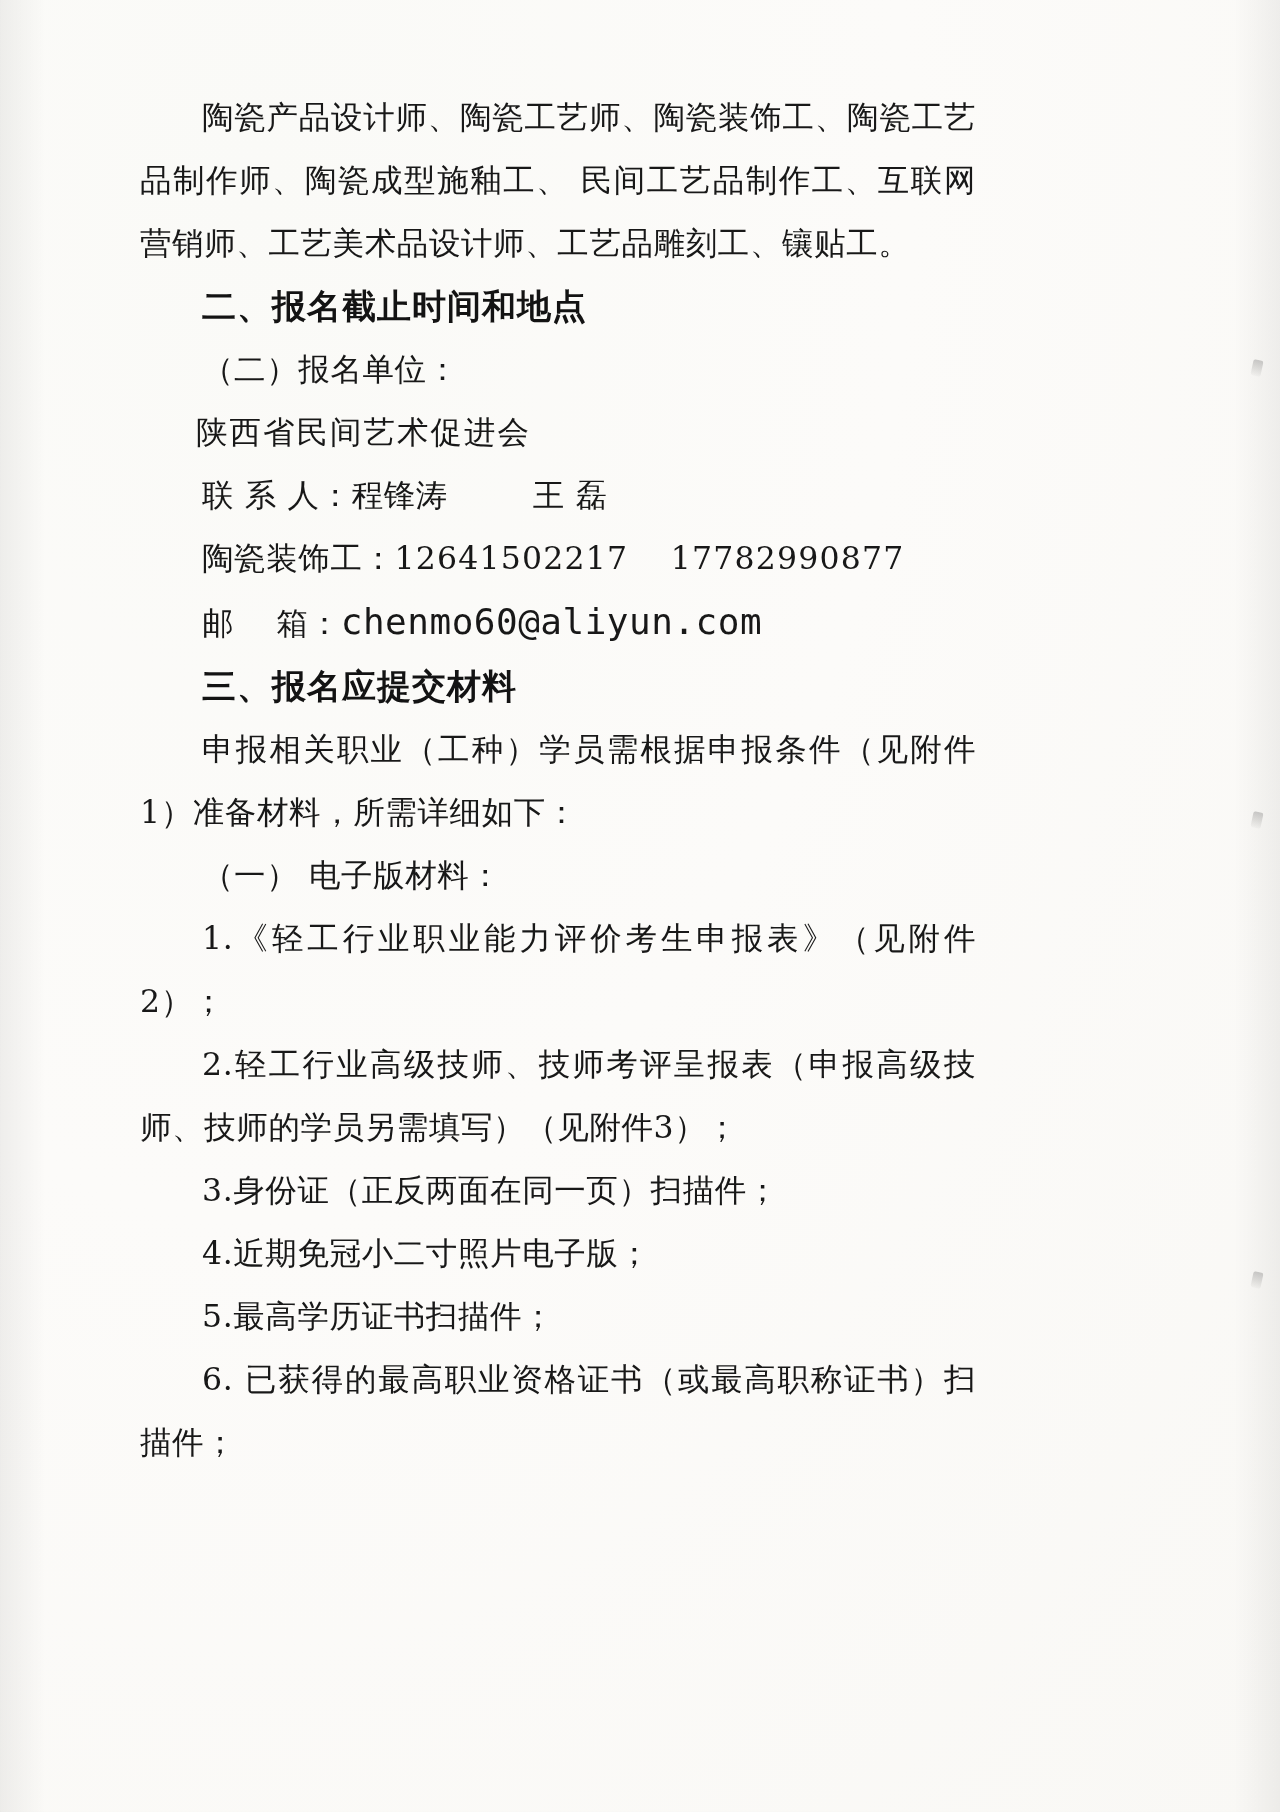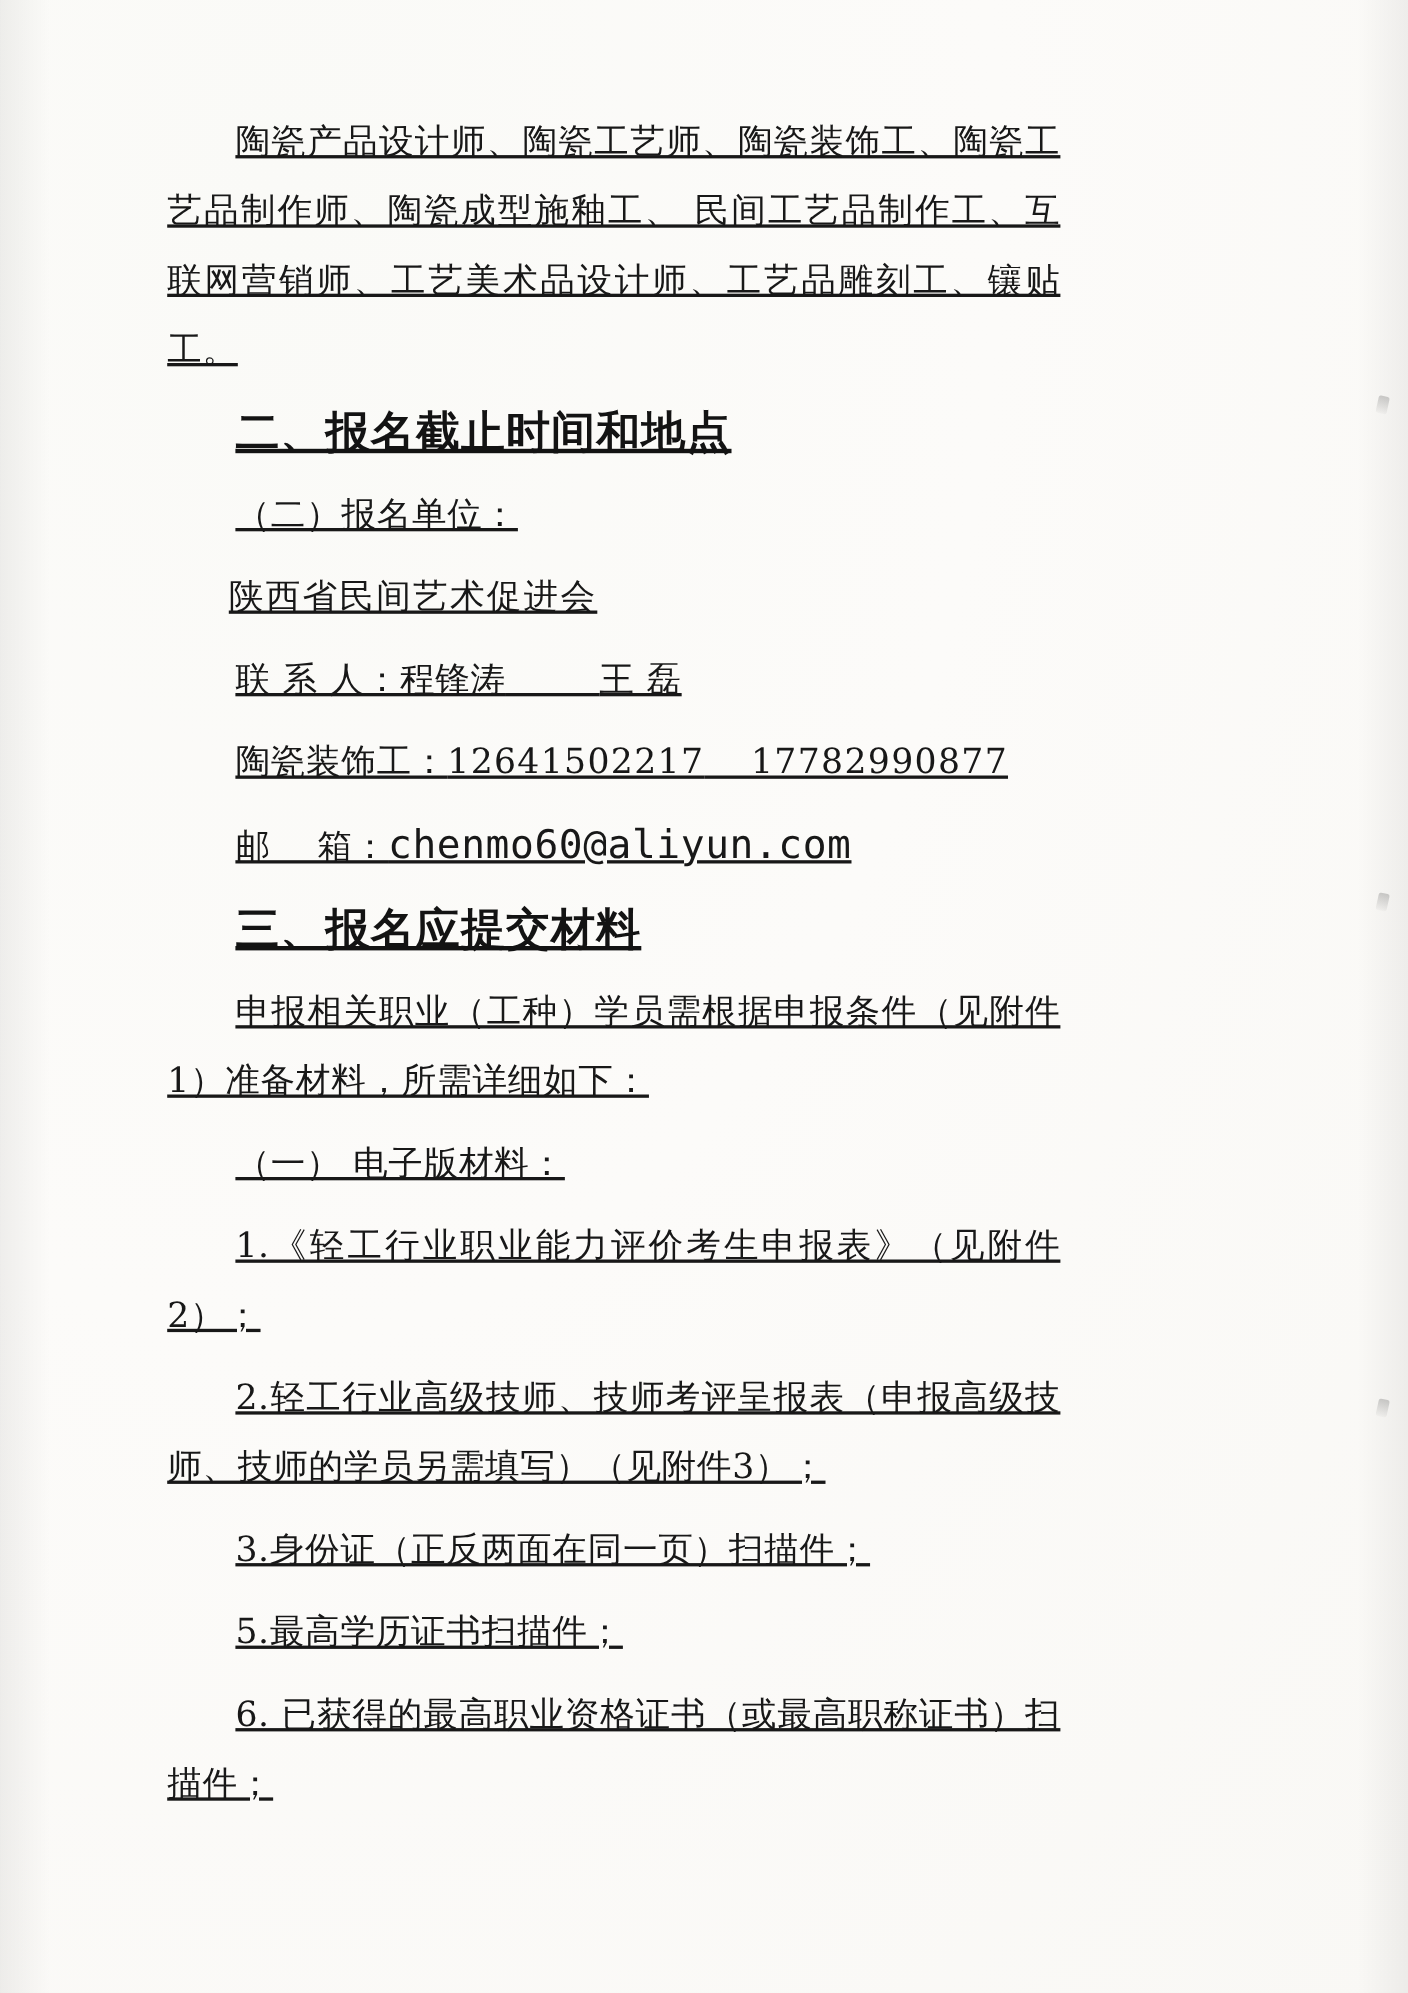--- a/index.html
+++ b/index.html
@@ -31,36 +31,35 @@
       linear-gradient(90deg, rgba(0,0,0,0.012) 0 1px, transparent 1px 7px),
       linear-gradient(0deg, rgba(0,0,0,0.010) 0 1px, transparent 1px 9px);
   }
   .content {
     position: absolute;
     left: 140px;
     top: 86px;
     width: 836px;
   }
   p {
-    margin: 12px;
+    margin: 0;
     font-size: 31.5px;
     line-height: 63px;
     letter-spacing: 0.6px;
     color: #181818;
     text-align: justify;
     text-justify: inter-character;
-    text-decoration: underline;
   }
   .indent {
     text-indent: 62px;
   }
   .heading {
     font-family: "DejaVu Sans", "Liberation Sans", sans-serif;
     font-weight: 700;
-    font-size: 40px;
+    font-size: 34px;
     line-height: 63px;
     letter-spacing: 1px;
     text-indent: 62px;
     color: #131313;
   }
   .contact-line {
     white-space: pre;
     font-size: 31.5px;
     line-height: 63px;
     text-indent: 62px;
@@ -135,17 +134,18 @@
 
     <p class="heading">三、报名应提交材料</p>
 
     <p class="indent">申报相关职业（工种）学员需根据申报条件（见附件1）准备材料，所需详细如下：</p>
 
     <p class="indent">（一） 电子版材料：</p>
 
     <p class="indent">1.《轻工行业职业能力评价考生申报表》（见附件2）；</p>
     <p class="indent">2.轻工行业高级技师、技师考评呈报表（申报高级技师、技师的学员另需填写）（见附件3）；</p>
     <p class="indent">3.身份证（正反两面在同一页）扫描件；</p>
+    <p class="indent">4.近期免冠小二寸照片电子版；</p>
     <p class="indent">5.最高学历证书扫描件；</p>
     <p class="indent">6. 已获得的最高职业资格证书（或最高职称证书）扫描件；</p>
 
   </div>
 </div>
 
 </body></html>

